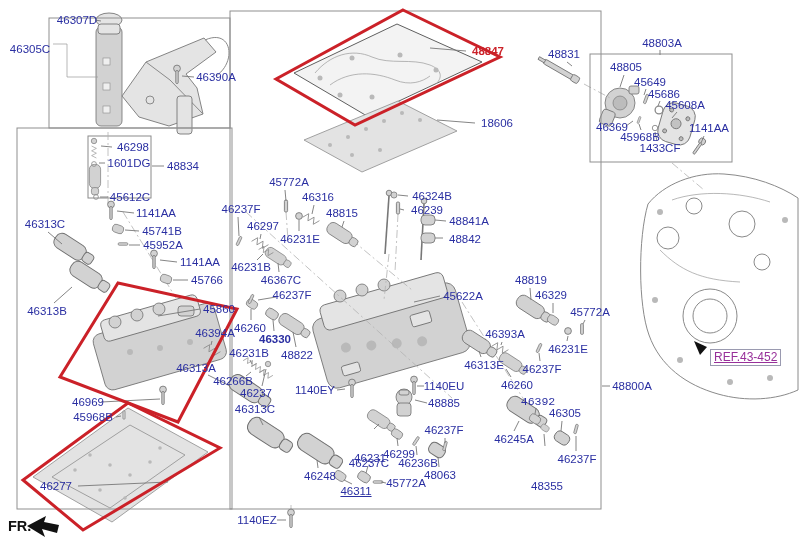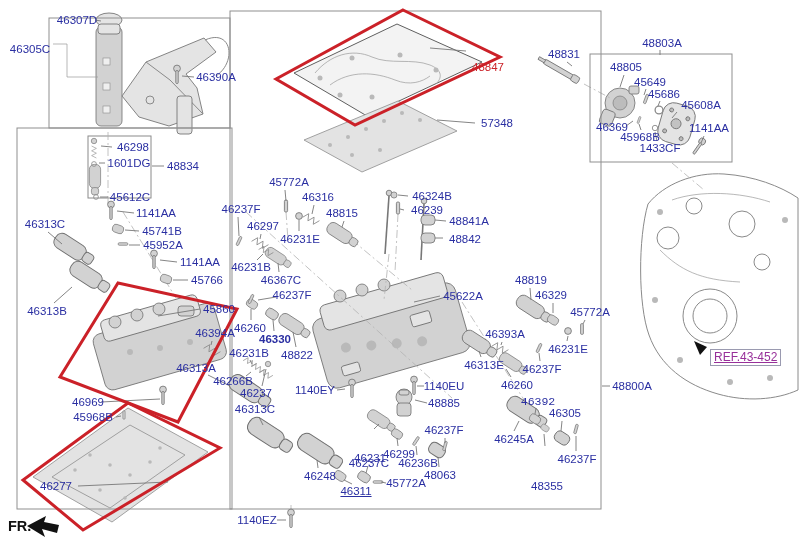--- a/index.html
+++ b/index.html
@@ -2,21 +2,21 @@
 <html style="--c-label: #2a2fa2; --c-red: #cb2128; --c-ref: #98309a;"><head>
 <meta charset="utf-8">
 <style>
   html,body{margin:0;padding:0;background:#fff;}
   #stage{position:relative;width:800px;height:546px;background:#fff;overflow:hidden;
          font-family:"Liberation Sans",sans-serif;}
   #art{position:absolute;left:0;top:0;z-index:1;}
   #labels{position:absolute;left:0;top:0;width:800px;height:546px;z-index:3;pointer-events:none;}
   .lbl{position:absolute;transform:translate(-50%,-50%);font-size:11.5px;letter-spacing:0;
        color:var(--c-label,#2a2fa2);white-space:nowrap;pointer-events:auto;cursor:pointer;}
-  .lbl.red{color:var(--c-red,#cb2128);font-weight:normal;margin-top:16px;}
+  .lbl.red{color:var(--c-red,#cb2128);font-weight:bold;}
   #fr-label{position:absolute;left:8px;top:518px;z-index:3;font-size:14.5px;font-weight:bold;color:#111;}
   #ref-link{position:absolute;left:710px;top:349px;z-index:3;font-size:12px;
             color:var(--c-ref,#98309a);text-decoration:underline;border:1px solid #9a9ab0;
             padding:0 3px 1px 3px;background:#fff;cursor:pointer;white-space:nowrap;}
   
   .p{fill:#d2d2d2;stroke:#6f6f6f;stroke-width:.8;}
   .p2{fill:#e4e4e4;stroke:#777;stroke-width:.9;}
   .pl{fill:#f3f3f3;stroke:#5f5f5f;stroke-width:1;}
   .gk{fill:#e3e3e3;stroke:#979797;stroke-width:.9;}
   .ol{fill:none;stroke:#8a8a8a;stroke-width:1;}
@@ -383,21 +383,21 @@
       <span class="lbl" style="left: 162px; top: 231px;">45741B</span>
       <span class="lbl" style="left: 163px; top: 245px;">45952A</span>
       <span class="lbl" style="left: 200px; top: 262px;">1141AA</span>
       <span class="lbl" style="left: 207px; top: 280px;">45766</span>
       <span class="lbl" style="left: 47px; top: 311px;">46313B</span>
       <span class="lbl" style="left: 219px; top: 309px;">45860</span>
       <span class="lbl" style="left: 88px; top: 402px;">46969</span>
       <span class="lbl" style="left: 93px; top: 417px;">45968B</span>
       <span class="lbl" style="left: 56px; top: 486px;">46277</span>
       <span class="lbl red" style="left: 488px; top: 51px;">48847</span>
-      <span class="lbl" style="left: 497px; top: 123px;">57348</span>
+      <span class="lbl" style="left: 497px; top: 123px;">18606</span>
       <span class="lbl" style="left: 289px; top: 182px;">45772A</span>
       <span class="lbl" style="left: 318px; top: 197px;">46316</span>
       <span class="lbl" style="left: 432px; top: 196px;">46324B</span>
       <span class="lbl" style="left: 427px; top: 210px;">46239</span>
       <span class="lbl" style="left: 342px; top: 213px;">48815</span>
       <span class="lbl" style="left: 241px; top: 209px;">46237F</span>
       <span class="lbl" style="left: 263px; top: 226px;">46297</span>
       <span class="lbl" style="left: 300px; top: 239px;">46231E</span>
       <span class="lbl" style="left: 469px; top: 221px;">48841A</span>
       <span class="lbl" style="left: 465px; top: 239px;">48842</span>
@@ -439,21 +439,21 @@
       <span class="lbl" style="left: 370px; top: 458px; text-align: right;">46231</span>
       <span class="lbl" style="left: 320px; top: 476px;">46248</span>
       <span class="lbl" style="left: 356px; top: 491px; text-decoration: underline;">46311</span>
       <span class="lbl" style="left: 406px; top: 483px;">45772A</span>
       <span class="lbl" style="left: 257px; top: 520px;">1140EZ</span>
       <span class="lbl" style="left: 564px; top: 54px;">48831</span>
       <span class="lbl" style="left: 662px; top: 43px;">48803A</span>
       <span class="lbl" style="left: 626px; top: 67px;">48805</span>
       <span class="lbl" style="left: 650px; top: 82px;">45649</span>
       <span class="lbl" style="left: 664px; top: 94px;">45686</span>
-      <span class="lbl" style="left: 685px; top: 105px; margin-left: 16px;">45608A</span>
+      <span class="lbl" style="left: 685px; top: 105px;">45608A</span>
       <span class="lbl" style="left: 612px; top: 127px;">46369</span>
       <span class="lbl" style="left: 640px; top: 137px;">45968B</span>
       <span class="lbl" style="left: 660px; top: 148px;">1433CF</span>
       <span class="lbl" style="left: 709px; top: 128px;">1141AA</span>
     </div>
 
 <div id="fr-label">FR.</div>
 <a id="ref-link">REF.43-452</a>
 
 </div>

